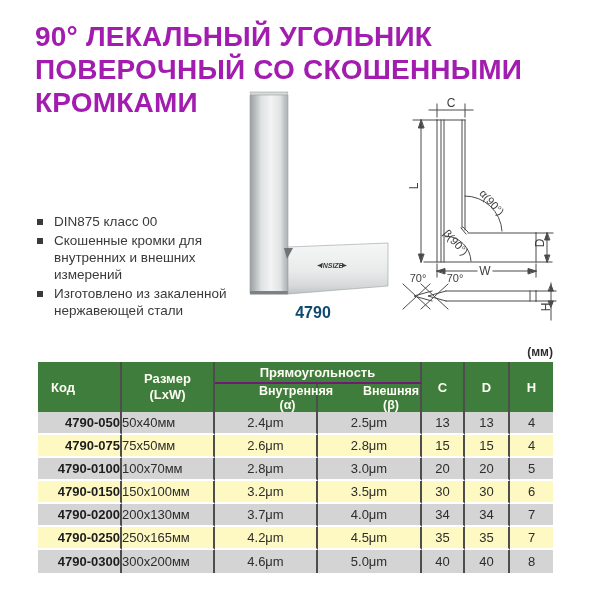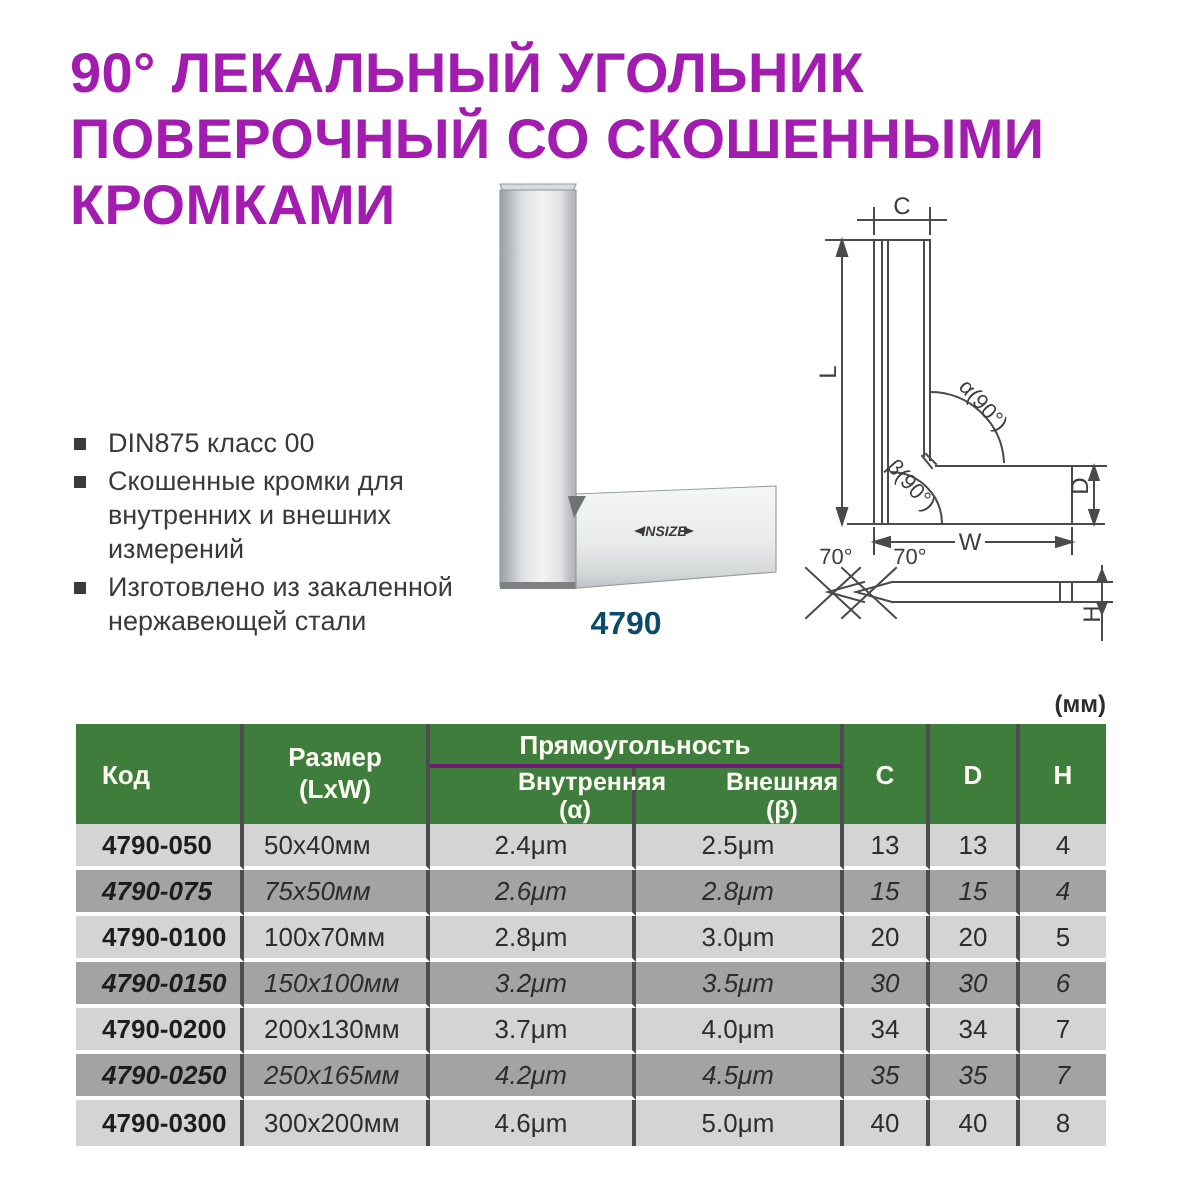--- a/index.html
+++ b/index.html
@@ -49,24 +49,24 @@
   table.spec th.h-span { height:22px; border-bottom:2px solid #701a75; }
   table.spec th.h-sub  { height:24px; font-size:12.5px;padding-left:44px; }
   table.spec th.h-tall { height:48px; }
   table.spec th .sub-line { display:block; line-height:1.25; }
 
   table.spec td {
     height:23px; font-size:13px; color:#2d2d2d; text-align:center;
     vertical-align:middle; padding:0; border-bottom:2px solid #fff;
   }
   table.spec tr.odd  td { background:#d4d4d4; }
-  table.spec tr.even td { background:#a3a3a3;font-style:italic; }
+  table.spec tr.even td { background:#fef9c3; }
   table.spec tr:last-child td { border-bottom:none; }
-  table.spec td.code { font-weight:bold; text-align:left; padding-left:13px; color:#1d1d1d; }
-  table.spec td.size { text-align:left; padding-left:10px; }
+  table.spec td.code { font-weight:bold; text-align:right; padding-left:13px; color:#1d1d1d; }
+  table.spec td.size { text-align:left; }
 
   svg text { font-family:"Liberation Sans", sans-serif; }
 </style>
 </head>
 <body>
 
 <h1 class="page-title">90° ЛЕКАЛЬНЫЙ УГОЛЬНИК ПОВЕРОЧНЫЙ СО СКОШЕННЫМИ КРОМКАМИ</h1>
 
 <ul class="features">
   <li><span class="bullet"></span><span>DIN875 класс 00</span></li>

